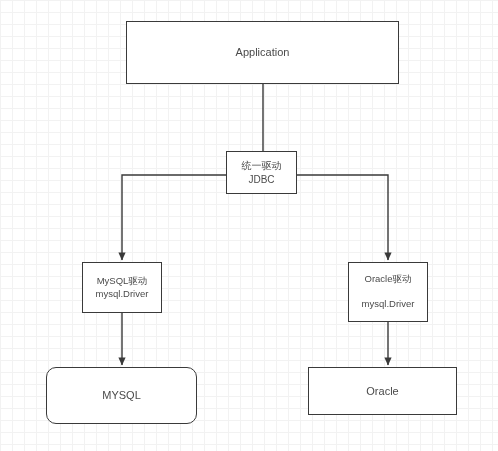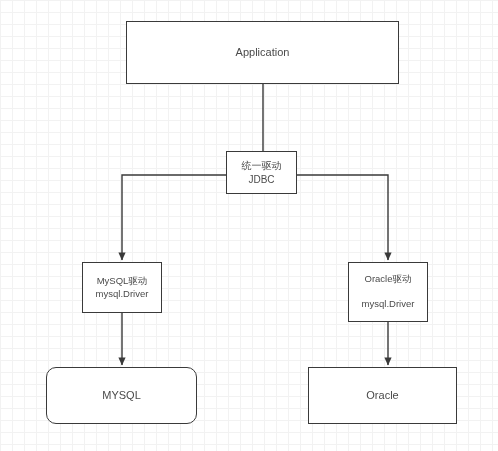--- a/index.html
+++ b/index.html
@@ -99,21 +99,21 @@
     width: 151px;
     height: 57px;
     font-size: 11px;
     border-radius: 10px;
   }
 
   #node-oracle-db {
     left: 308px;
     top: 367px;
     width: 149px;
-    height: 57px;
+    height: 48px;
     font-size: 11px;
   }
 </style>
 </head>
 <body>
 
 <div id="diagram-canvas">
 
   <svg id="edge-layer" viewBox="0 0 498 451" width="498" height="451" xmlns="http://www.w3.org/2000/svg">
     <defs>

